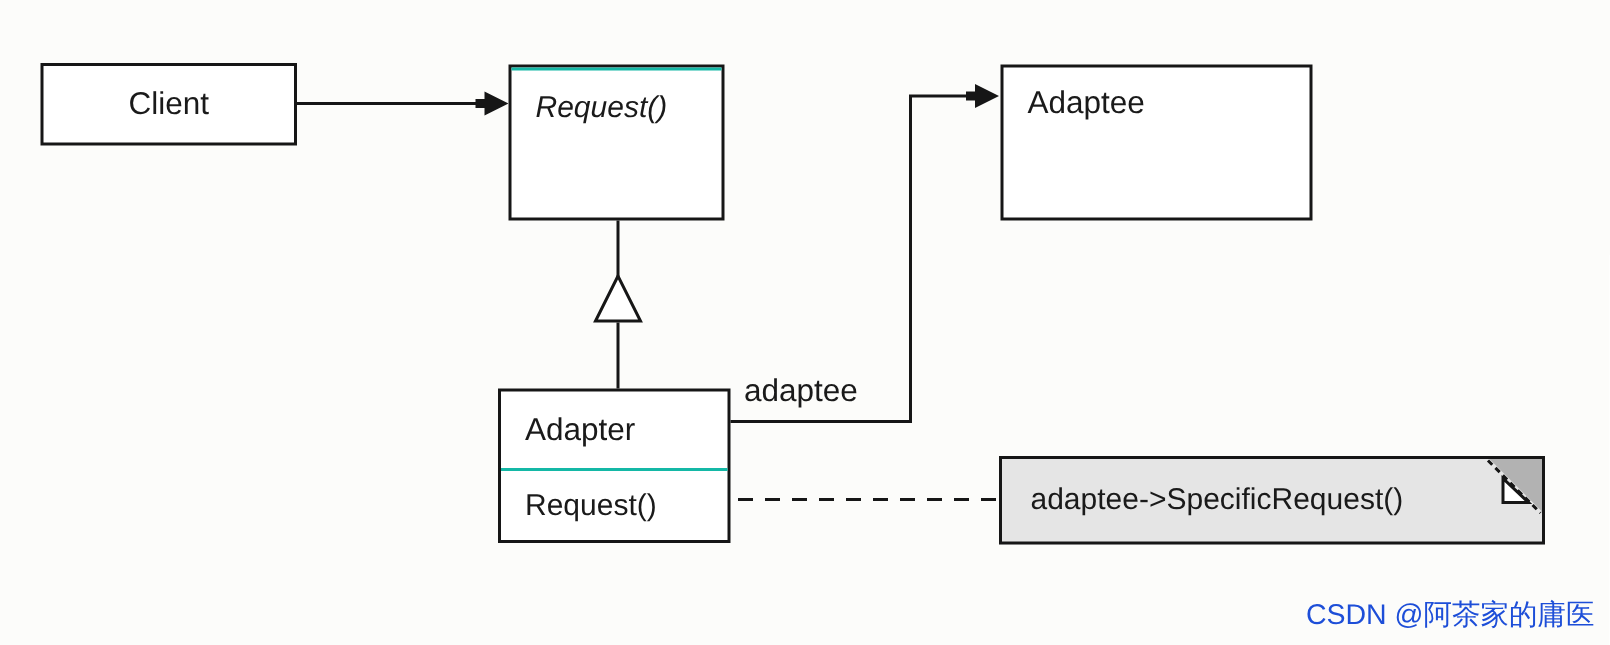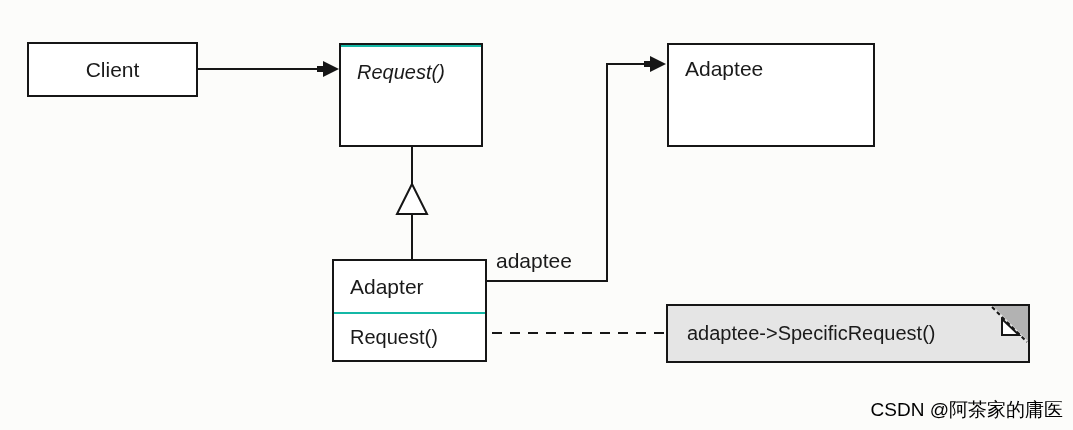--- a/index.html
+++ b/index.html
@@ -84,21 +84,21 @@
     left: 496px; top: 249px;
     font-size: 21px;
     color: #1a1a1a;
     z-index: 2;
     white-space: nowrap;
   }
   .watermark {
     position: absolute;
     right: 10px; top: 397px;
     font-size: 19px;
-    color: #000000;
+    color: #1d4ed8;
     z-index: 2;
     white-space: nowrap;
   }
 </style>
 </head>
 <body>
 
 <div class="canvas">
 
   <svg class="layer" viewBox="0 0 1073 430" xmlns="http://www.w3.org/2000/svg">

